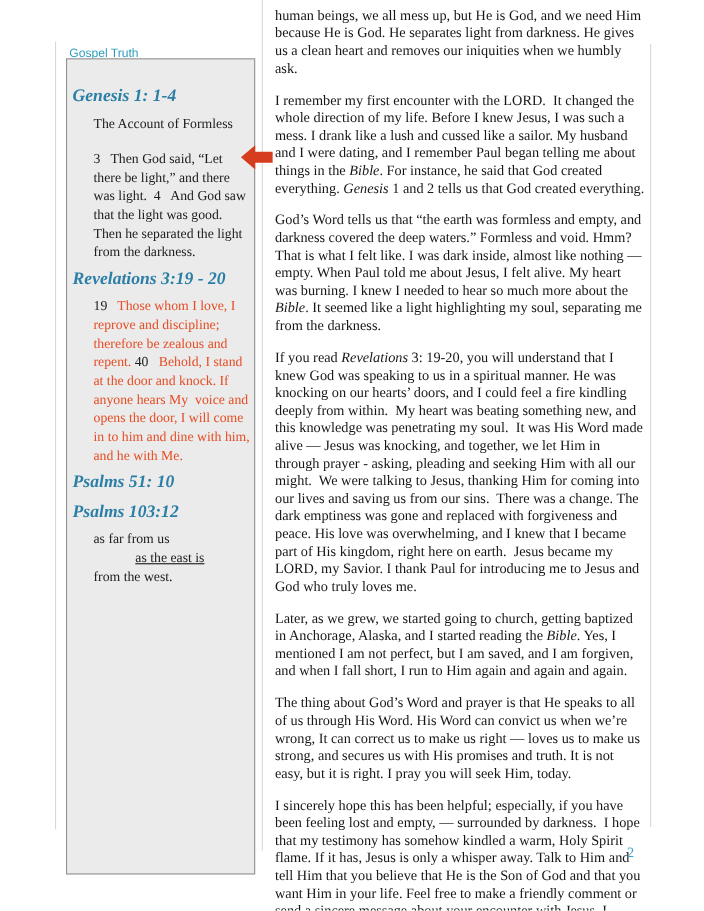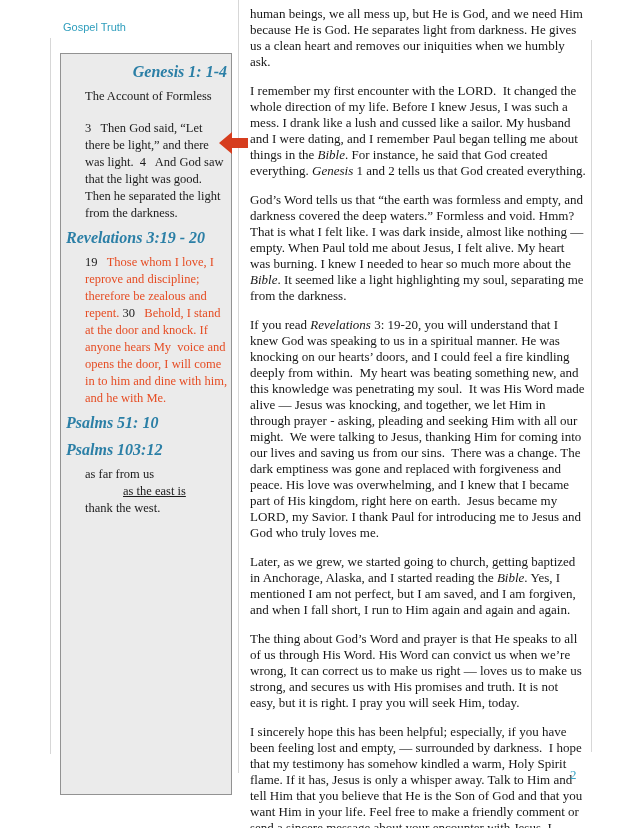--- a/index.html
+++ b/index.html
@@ -9,29 +9,29 @@
   }
   html,body{margin:0;padding:0;background:#fff;}
   body{width:640px;height:828px;font-family:"Liberation Serif",serif;}
   .canvas{position:relative;width:640px;height:828px;overflow:hidden;background:#fff;}
 
   .guide{position:absolute;width:1px;background:var(--guide);}
   .guide-left{left:50px;top:38px;height:716px;}
   .guide-mid{left:238px;top:0;height:773px;}
   .guide-right{left:591px;top:40px;height:712px;}
 
-  .kicker{position:absolute;left:63px;top:21px;font-family:"Liberation Sans",sans-serif;
+  .kicker{position:absolute;left:63px;top:43px;font-family:"Liberation Sans",sans-serif;
     font-size:11px;line-height:12px;color:var(--kicker);}
 
   .scripture-box{position:absolute;left:60px;top:53px;width:172px;min-height:742px;
     box-sizing:border-box;background:var(--boxbg);border:1px solid var(--boxborder);
     padding:7px 4px 10px 5px;}
   .s-heading{font-size:16px;line-height:21px;font-style:italic;font-weight:bold;
     color:var(--heading);margin:4px 0 6px 0;}
-  .s-heading:first-child{margin-top:0;text-align:right;}
+  .s-heading:first-child{margin-top:16px;}
   .s-block{margin:0 0 5px 19px;width:142px;font-size:12.5px;line-height:17px;
     color:#1b1b1b;white-space:pre-wrap;}
   .s-block.account{margin-bottom:15px;}
   .s-block.orange, span.orange{color:var(--orange);}
   .s-vline{white-space:pre;}
   .it{font-style:italic;}
 
   .arrow{position:absolute;left:219px;top:132px;width:29px;height:22px;}
   .arrow polygon{fill:var(--arrow);}
 
@@ -49,24 +49,24 @@
   <div class="guide guide-mid"></div>
   <div class="guide guide-right"></div>
 
   <div class="kicker">Gospel Truth</div>
 
   <aside class="scripture-box" id="scripture-box">
       <div class="s-heading">Genesis 1: 1-4</div>
       <div class="s-block account"><span>The Account of Formless</span></div>
       <div class="s-block"><span>3   Then God said, “Let there be light,” and there was light.  4   And God saw that the light was good. Then he separated the light from the darkness.</span></div>
       <div class="s-heading">Revelations 3:19 - 20</div>
-      <div class="s-block"><span>19   </span><span class="orange">Those whom I love, I reprove and discipline; therefore be zealous and repent. </span><span>30   </span><span class="orange">Behold, I stand at the door and knock. If anyone hears My  voice and opens the door, I will come in to him and dine with him, and he with Me.</span></div>
+      <div class="s-block"><span>19   </span><span class="orange">Those whom I love, I reprove and discipline; therefore be zealous and repent. </span><span>40   </span><span class="orange">Behold, I stand at the door and knock. If anyone hears My  voice and opens the door, I will come in to him and dine with him, and he with Me.</span></div>
       <div class="s-heading">Psalms 51: 10</div>
       <div class="s-heading">Psalms 103:12</div>
-      <div class="s-block"><div class="s-vline">as far from us</div><div class="s-vline" style="padding-left: 38px; text-decoration: underline;">as the east is</div><div class="s-vline">thank the west.</div></div>
+      <div class="s-block"><div class="s-vline">as far from us</div><div class="s-vline" style="padding-left: 38px; text-decoration: underline;">as the east is</div><div class="s-vline">from the west.</div></div>
     </aside>
 
   <svg class="arrow" viewBox="0 0 29 22" aria-hidden="true">
     <polygon points="0,11 13,0 13,6 29,6 29,16 13,16 13,22"></polygon>
   </svg>
 
   <main class="body-col" id="main-col">
       <p><span>human beings, we all mess up, but He is God, and we need Him because He is God. He separates light from darkness. He gives us a clean heart and removes our iniquities when we humbly ask.</span></p>
       <p><span>I remember my first encounter with the LORD.  It changed the whole direction of my life. Before I knew Jesus, I was such a mess. I drank like a lush and cussed like a sailor. My husband and I were dating, and I remember Paul began telling me about things in the </span><span class="it">Bible</span><span>. For instance, he said that God created everything. </span><span class="it">Genesis</span><span> 1 and 2 tells us that God created everything.</span></p>
       <p><span>God’s Word tells us that “the earth was formless and empty, and darkness covered the deep waters.” Formless and void. Hmm? That is what I felt like. I was dark inside, almost like nothing — empty. When Paul told me about Jesus, I felt alive. My heart was burning. I knew I needed to hear so much more about the </span><span class="it">Bible</span><span>. It seemed like a light highlighting my soul, separating me from the darkness.</span></p>

